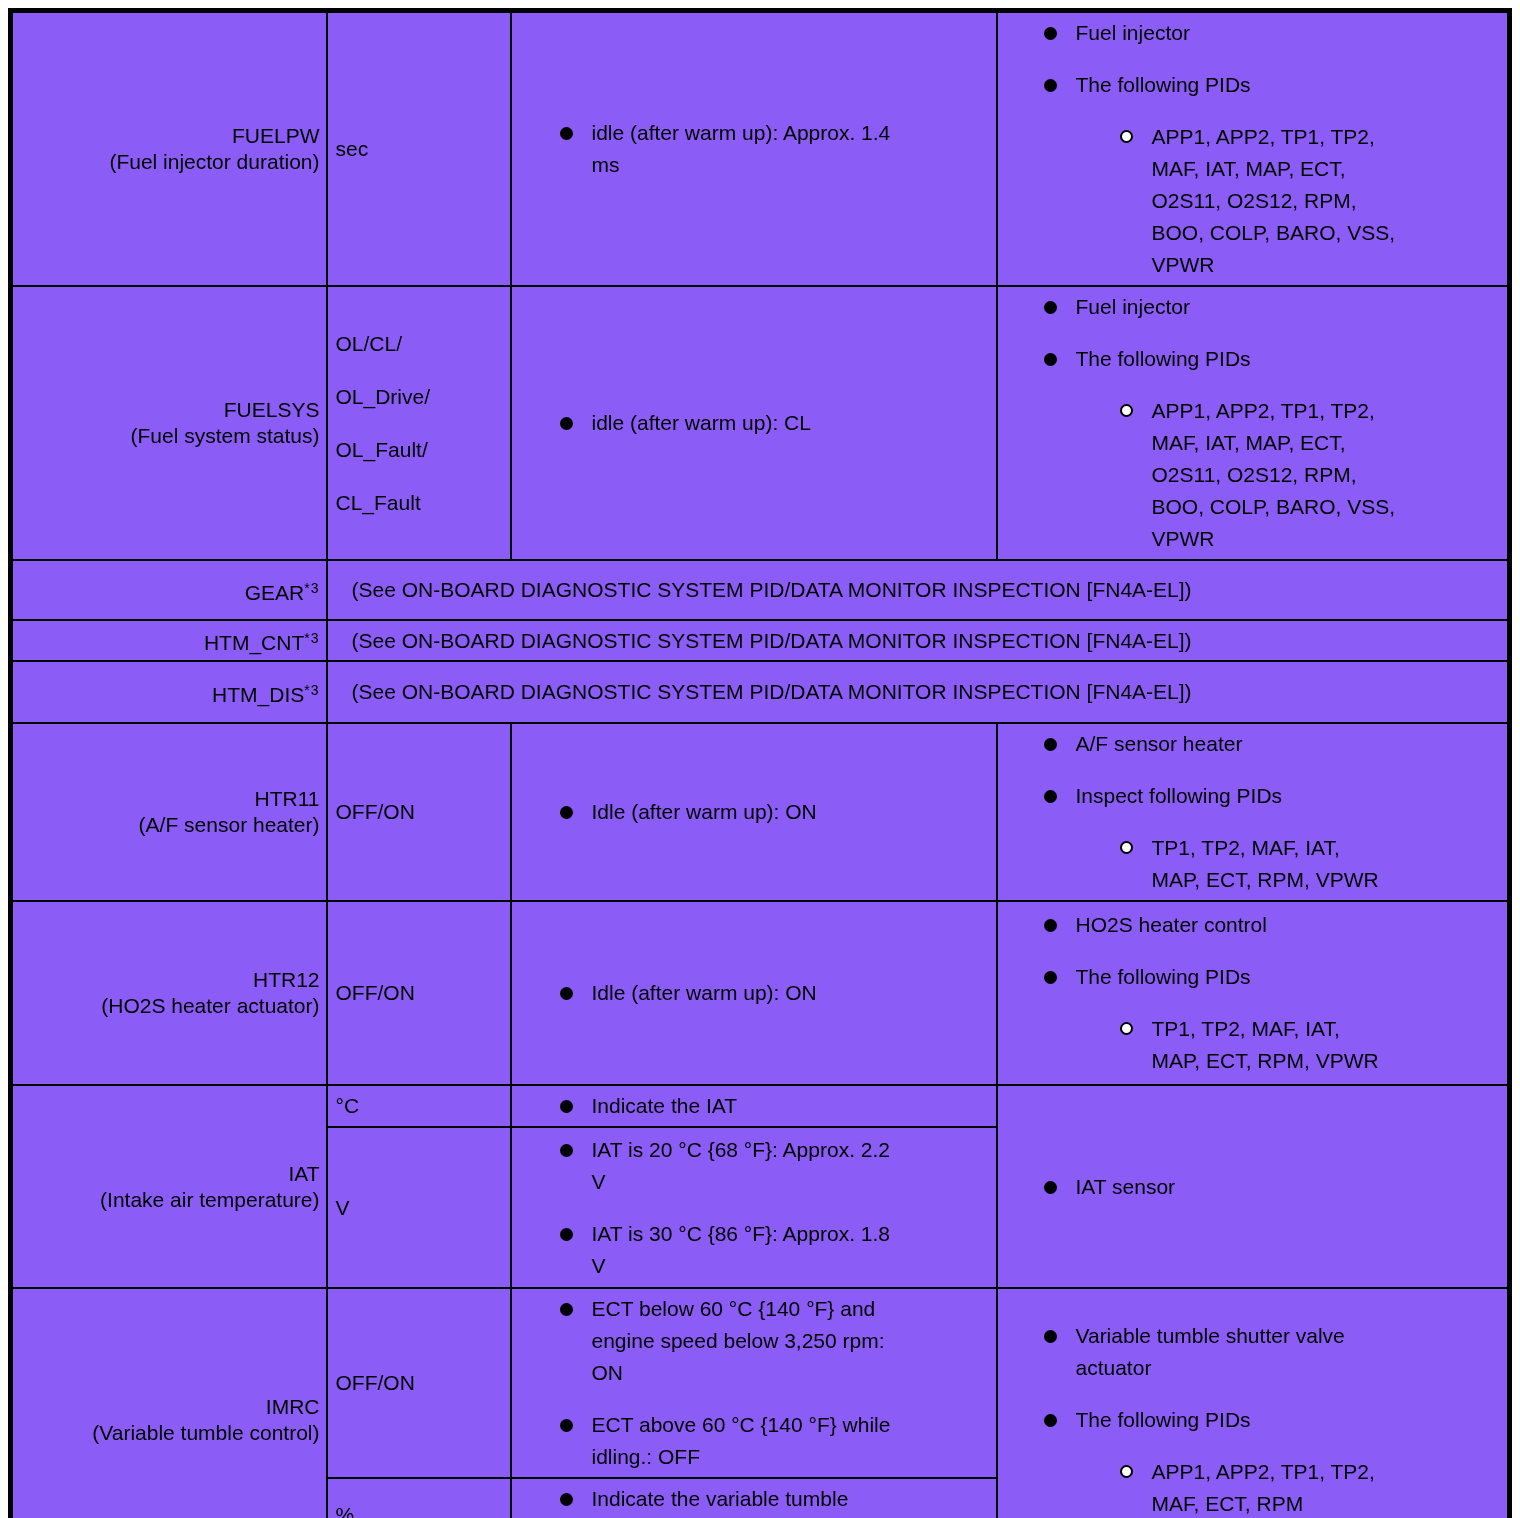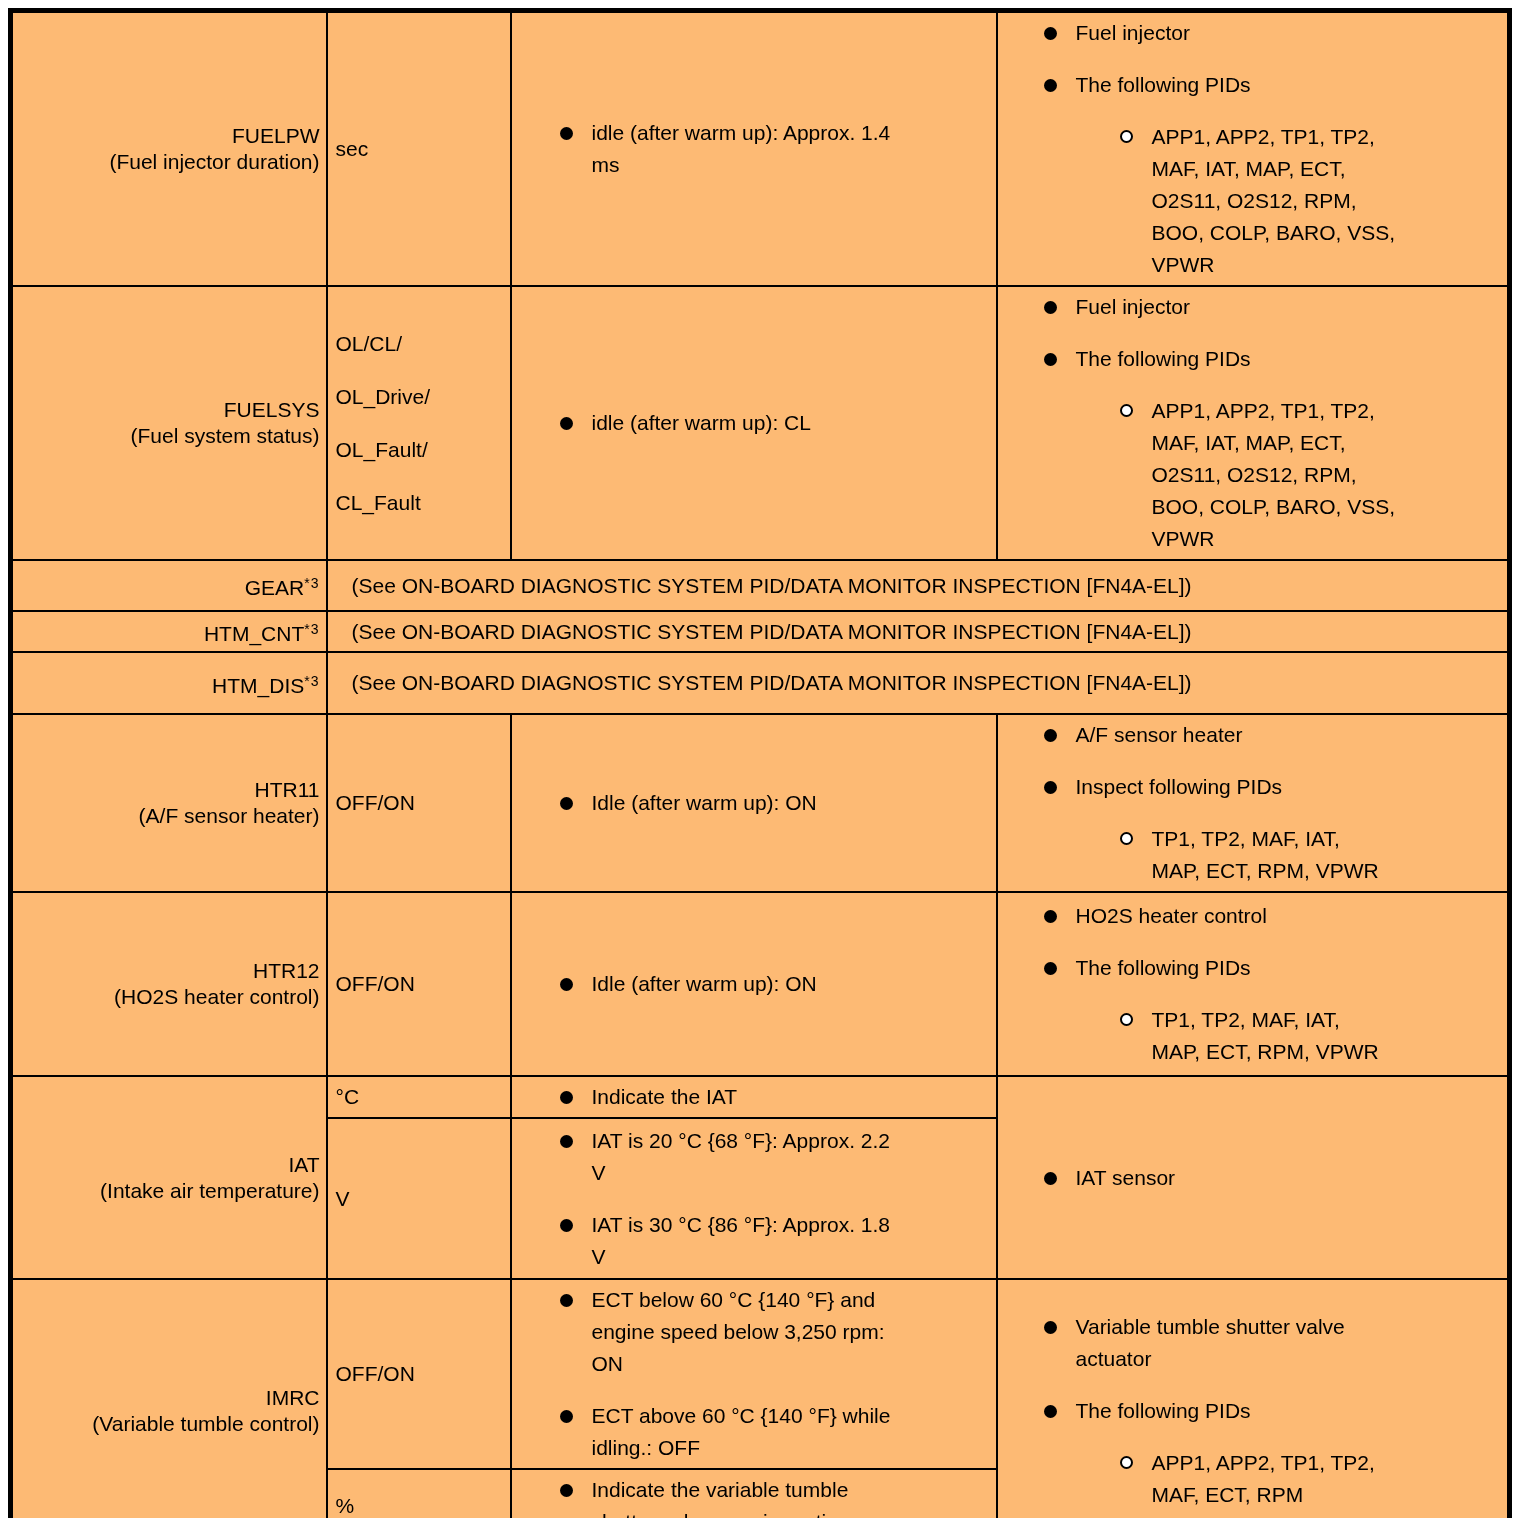--- a/index.html
+++ b/index.html
@@ -13,21 +13,21 @@
     table-layout:fixed;
     margin:8px;
     width:1504px;
     border:5px solid #000;
   }
   td{
     border:2px solid #000;
     vertical-align:middle;
     padding:4px 6px;
     overflow:hidden;
-    background:#fdba74;
+    background:#8b5cf6;
   }
   td.c1{padding-left:8px;text-align:right;}
   td.c2{padding-left:8px;}
   td.c3{padding-left:48px;padding-right:8px;}
   td.c4{padding-left:46px;padding-right:6px;}
   td.note{padding-left:24px;}
   .pid-name{line-height:26px;}
   .pid-desc{line-height:26px;}
   sup.fn{font-size:14px;vertical-align:7px;letter-spacing:1px;}
   .unit-lines > div{line-height:53px;}
@@ -126,21 +126,21 @@
               <div>APP1, APP2, TP1, TP2,</div>
               <div>MAF, IAT, MAP, ECT,</div>
               <div>O2S11, O2S12, RPM,</div>
               <div>BOO, COLP, BARO, VSS,</div>
               <div>VPWR</div>
             </div>
       </div>
     </td>
   </tr>
 
-  <tr style="height:51px">
+  <tr style="height:60px">
     <td class="c1">
       <div class="pid-name"><span>GEAR</span><sup class="fn">*3</sup></div>
     </td>
     <td class="note" colspan="3">
       <span>(See ON-BOARD DIAGNOSTIC SYSTEM PID/DATA MONITOR INSPECTION [FN4A-EL])</span>
     </td>
   </tr>
 
   <tr style="height:40px">
     <td class="c1">
@@ -189,21 +189,21 @@
               <div>TP1, TP2, MAF, IAT,</div>
               <div>MAP, ECT, RPM, VPWR</div>
             </div>
       </div>
     </td>
   </tr>
 
   <tr style="height:184px">
     <td class="c1">
       <div class="pid-name">HTR12</div>
-      <div class="pid-desc">(HO2S heater control)</div>
+      <div class="pid-desc">(HO2S heater actuator)</div>
     </td>
     <td class="c2">
       <div class="unit-one">OFF/ON</div>
     </td>
     <td class="c3">
       <div class="li">
         <span class="b"></span>
         <div class="txt">Idle (after warm up): ON</div>
       </div>
     </td>

